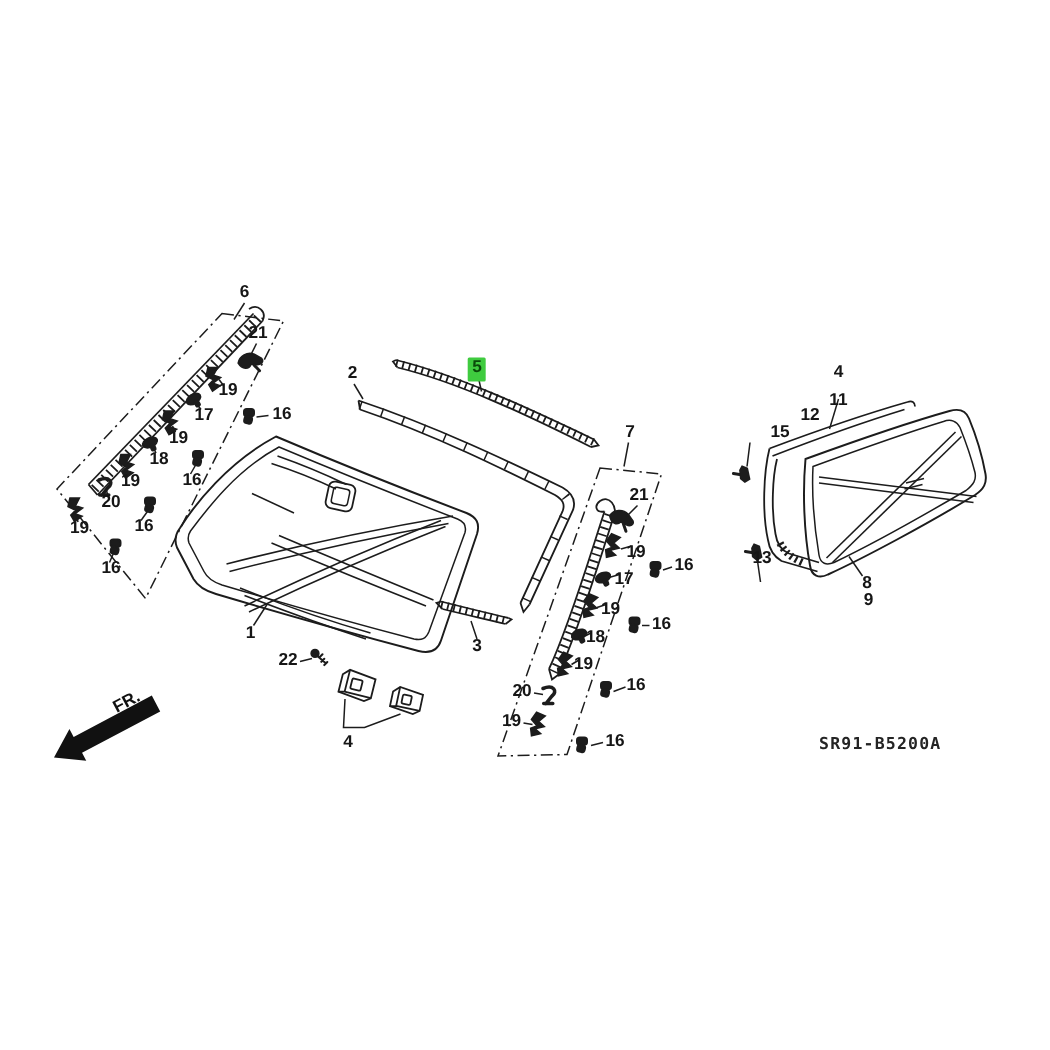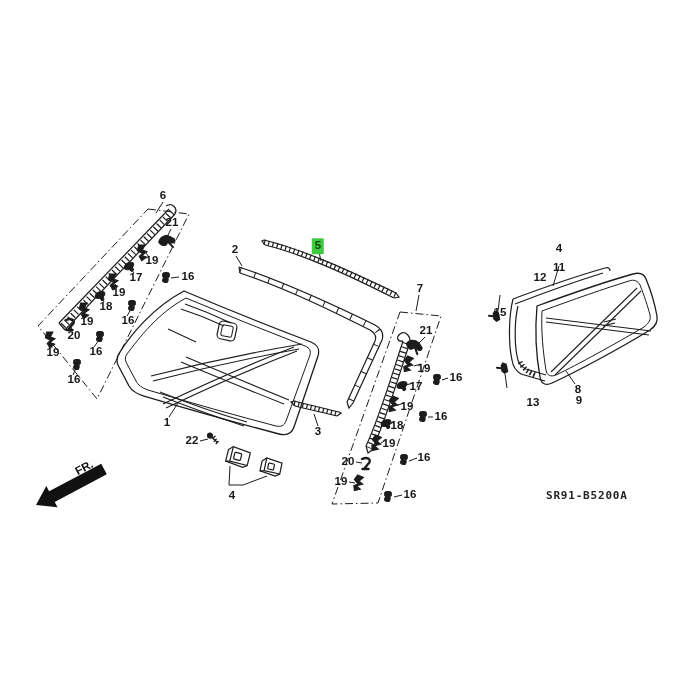--- a/index.html
+++ b/index.html
@@ -262,21 +262,21 @@
       <span class="plabel" style="left: 441px; top: 417px;">16</span>
       <span class="plabel" style="left: 397px; top: 426px;">18</span>
       <span class="plabel" style="left: 389px; top: 444px;">19</span>
       <span class="plabel" style="left: 424px; top: 458px;">16</span>
       <span class="plabel" style="left: 348px; top: 462px;">20</span>
       <span class="plabel" style="left: 341px; top: 482px;">19</span>
       <span class="plabel" style="left: 410px; top: 495px;">16</span>
       <span class="plabel" style="left: 559px; top: 249px;">4</span>
       <span class="plabel" style="left: 559px; top: 268px;">11</span>
       <span class="plabel" style="left: 500px; top: 278px; margin-left: 40px;">12</span>
-      <span class="plabel" style="left: 500px; top: 289px; margin-top: 24px;">15</span>
-      <span class="plabel" style="left: 508px; top: 403px; margin-left: 25px;">13</span>
+      <span class="plabel" style="left: 520px; top: 289px;">15</span>
+      <span class="plabel" style="left: 508px; top: 373px;">13</span>
       <span class="plabel" style="left: 578px; top: 390px;">8</span>
       <span class="plabel" style="left: 579px; top: 401px;">9</span>
     </div>
 
 <span class="code">SR91-B5200A</span>
 
 </div>
 
 </body></html>

